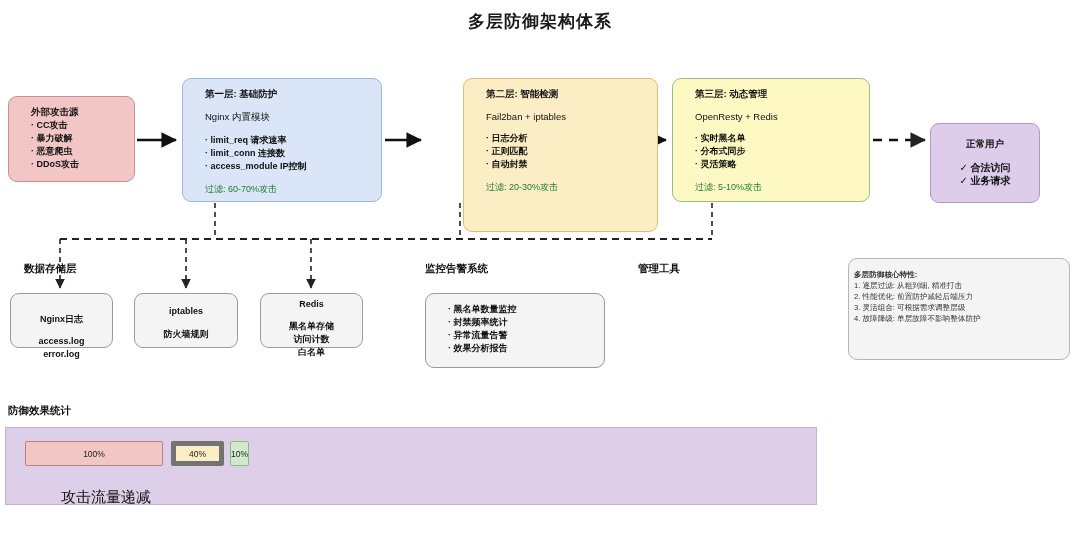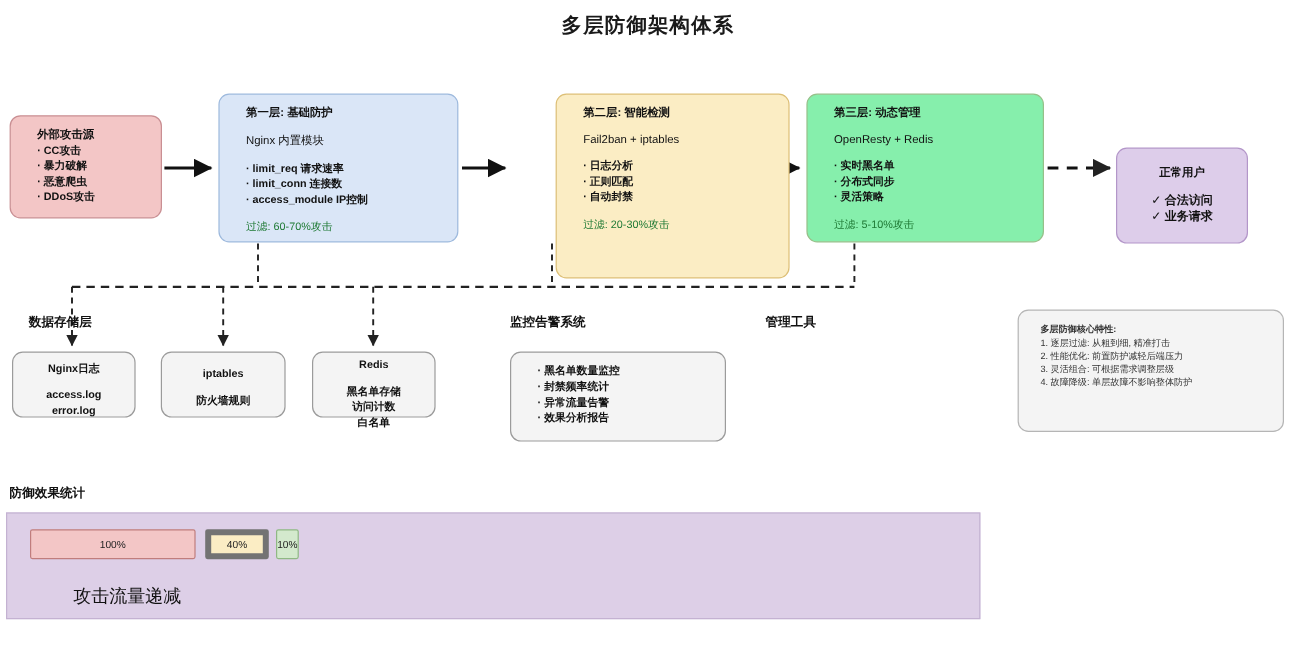--- a/index.html
+++ b/index.html
@@ -31,58 +31,58 @@
   .n-li    { font-size: 9px; color: #111; line-height: 13px; white-space: nowrap; font-weight: bold; }
   .n-note  { font-size: 9px; color: #1f7a35; }
 
   .gap6  { height: 9px; }
   .gap8  { height: 10px; }
 
   
   .c-red    { background: #f3c6c6; border-color: #c98f93; }
   .c-blue   { background: #dae6f7; border-color: #9db9dd; }
   .c-yellow { background: #fbedc4; border-color: #ddbf76; }
-  .c-green  { background: #86efac; border-color: #96c089; }
+  .c-green  { background: #fef9c3; border-color: #96c089; }
   .c-purple { background: #ddcdea; border-color: #b396c9; }
   .c-grey   { background: #f4f4f4; border-color: #9b9b9b; }
 
   .center { text-align: center; }
 
   
   .sec-h {
     position: absolute; font-size: 10.5px; font-weight: bold; color: #111;
     white-space: nowrap;
   }
 
   
   svg.links { position: absolute; left: 0; top: 0; width: 1080px; height: 541px; pointer-events: none; }
 
   
   .stats-panel {
-    position: absolute; left: 5px; top: 427px; width: 812px; height: 89px;
+    position: absolute; left: 5px; top: 427px; width: 812px; height: 78px;
     background: #ddcfe7; border: 1px solid #c4b2d2;
   }
   .bar {
     position: absolute; top: 13px; height: 25px;
     border-radius: 2px; font-size: 8.5px; color: #222;
     display: flex; align-items: center; justify-content: center;
     overflow: hidden;
   }
   .bar-red    { background: #f3c6c6; border: 1px solid #c07d7d; }
   .bar-yellow { background: #fbedc4; border: 5px solid #737373; }
   .bar-green  { background: #d3e9cd; border: 1px solid #8fb884; }
   .bar-caption {
     position: absolute; top: 60px; left: 55px;
     font-size: 15px; font-weight: normal; color: #111; white-space: nowrap;
   }
 
   .notes-box {
     position: absolute; left: 848px; top: 258px; width: 222px; height: 102px;
     background: #f4f4f4; border: 1px solid #b5b5b5; border-radius: 9px;
-    padding: 10px 18px;
+    padding: 10px 5px;
   }
   .notes-t { font-size: 7.6px; font-weight: bold; color: #333; line-height: 11px; white-space: nowrap; }
   .notes-l { font-size: 7.6px; color: #333; line-height: 11px; white-space: nowrap; }
 
   .chk { font-size: 10px; }
 </style>
 </head>
 <body>
 
 <div id="canvas">
@@ -163,21 +163,21 @@
     <div class="n-title">正常用户</div>
     <div class="gap8"></div>
     <div class="n-li chk" style="text-align:center;">✓ 合法访问</div>
     <div class="n-li chk" style="text-align:center;">✓ 业务请求</div>
   </div>
 
   <div class="sec-h" style="left:8px; top:262px;margin-left:16px;">数据存储层</div>
   <div class="sec-h" style="left:425px; top:262px;text-align:center;">监控告警系统</div>
   <div class="sec-h" style="left:638px; top:262px;">管理工具</div>
 
-  <div class="node c-grey center" style="left:10px; top:293px; width:103px; height:55px; padding-top:7px;">
+  <div class="node c-grey center" style="left:10px; top:293px; width:103px; height:55px; padding-top:19px;">
     <div class="n-li" style="text-align:center;">Nginx日志</div>
     <div class="gap6"></div>
     <div class="n-li" style="text-align:center;">access.log</div>
     <div class="n-li" style="text-align:center;">error.log</div>
   </div>
 
   <div class="node c-grey center" style="left:134px; top:293px; width:104px; height:55px; padding-top:11px;">
     <div class="n-li" style="text-align:center;">iptables</div>
     <div class="gap8"></div>
     <div class="n-li" style="text-align:center;">防火墙规则</div>

